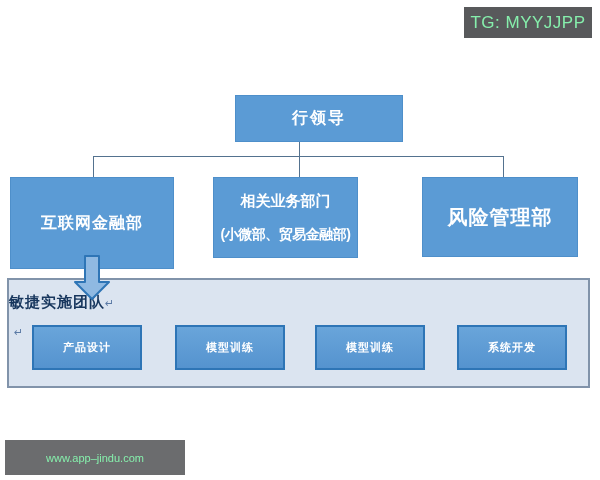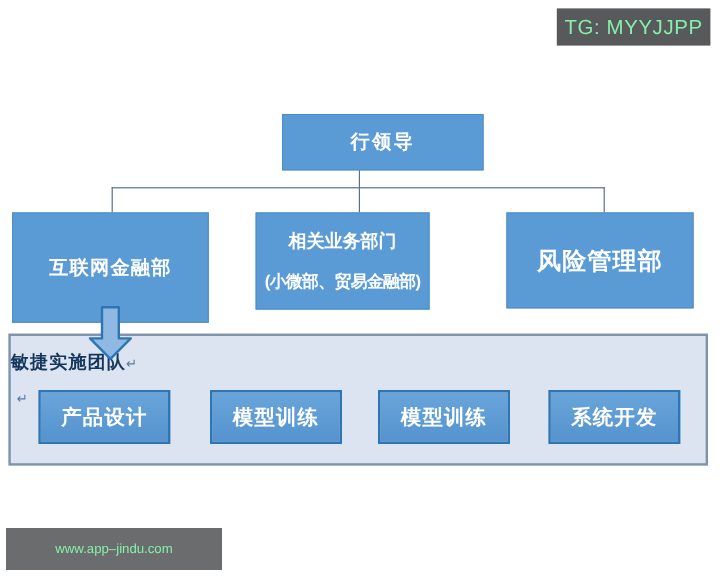--- a/index.html
+++ b/index.html
@@ -46,21 +46,21 @@
   .team-title {
     position:absolute; left:0; top:13px; width:100%; 
     color:#17365d; font-size:15px; font-weight:bold; letter-spacing:1px;
   }
   .pmark { font-weight:normal; font-size:11px; color:#5b7aa5; vertical-align:baseline; }
   .pmark.edge { position:absolute; left:5px; top:46px; }
   .member {
     position:absolute; top:45px; width:110px; height:45px;
     display:flex; align-items:center; justify-content:center;
     background:linear-gradient(#69a5da,#5593cf); border:2px solid #2e75b6; box-sizing:border-box;
-    color:#ffffff; font-size:17px; font-weight:bold; letter-spacing:1px;
+    color:#ffffff; font-size:11px; font-weight:bold; letter-spacing:1px;
   }
   .m0 { left:23px; }  .m1 { left:166px; } .m2 { left:306px; } .m3 { left:448px; }
 </style>
 </head>
 <body>
 
 <div class="stage">
 
   <div class="badge tg">TG: MYYJJPP</div>
   <div class="badge wm">www.app–jindu.com</div>

